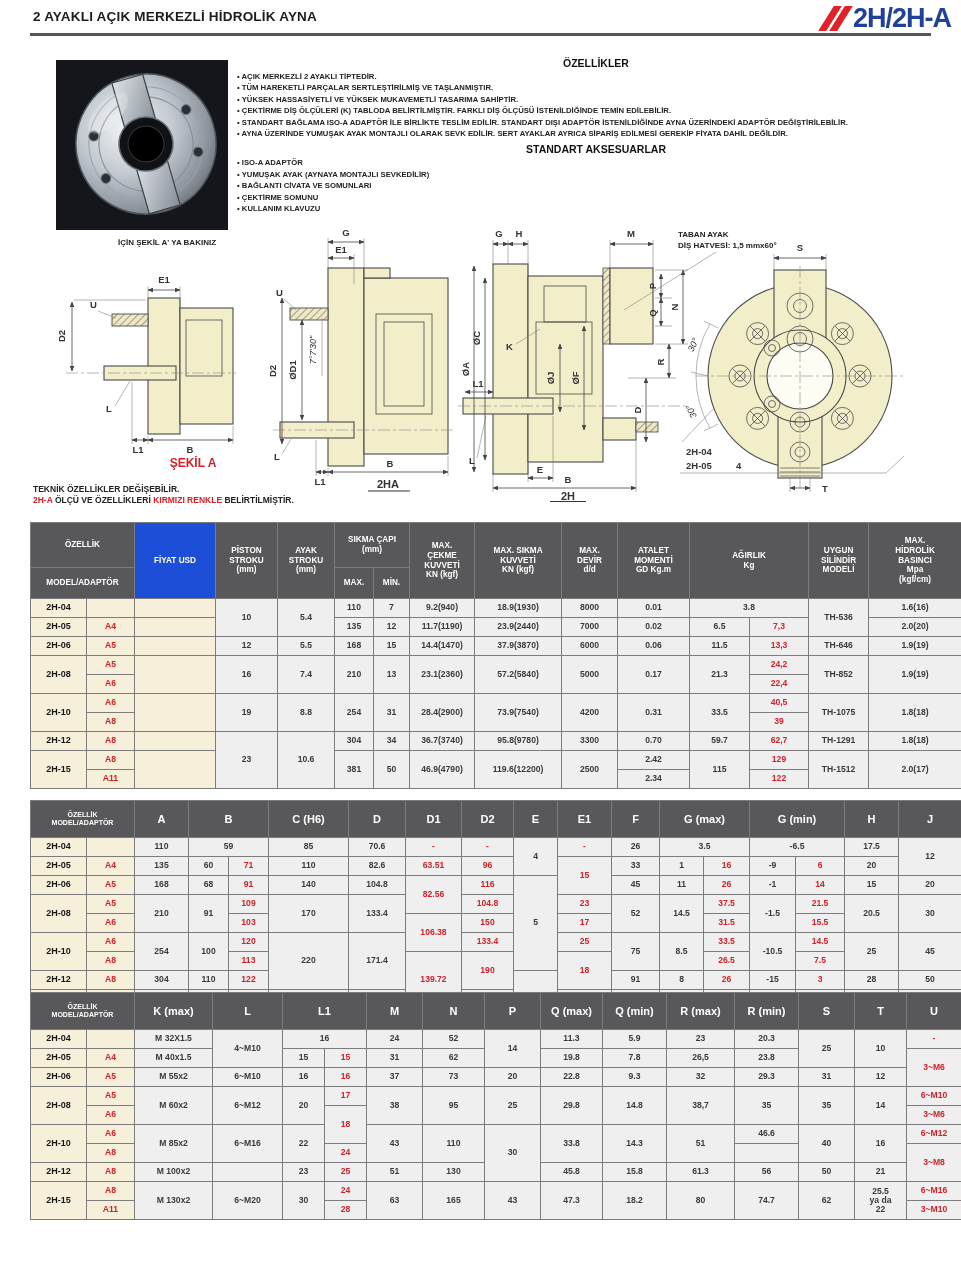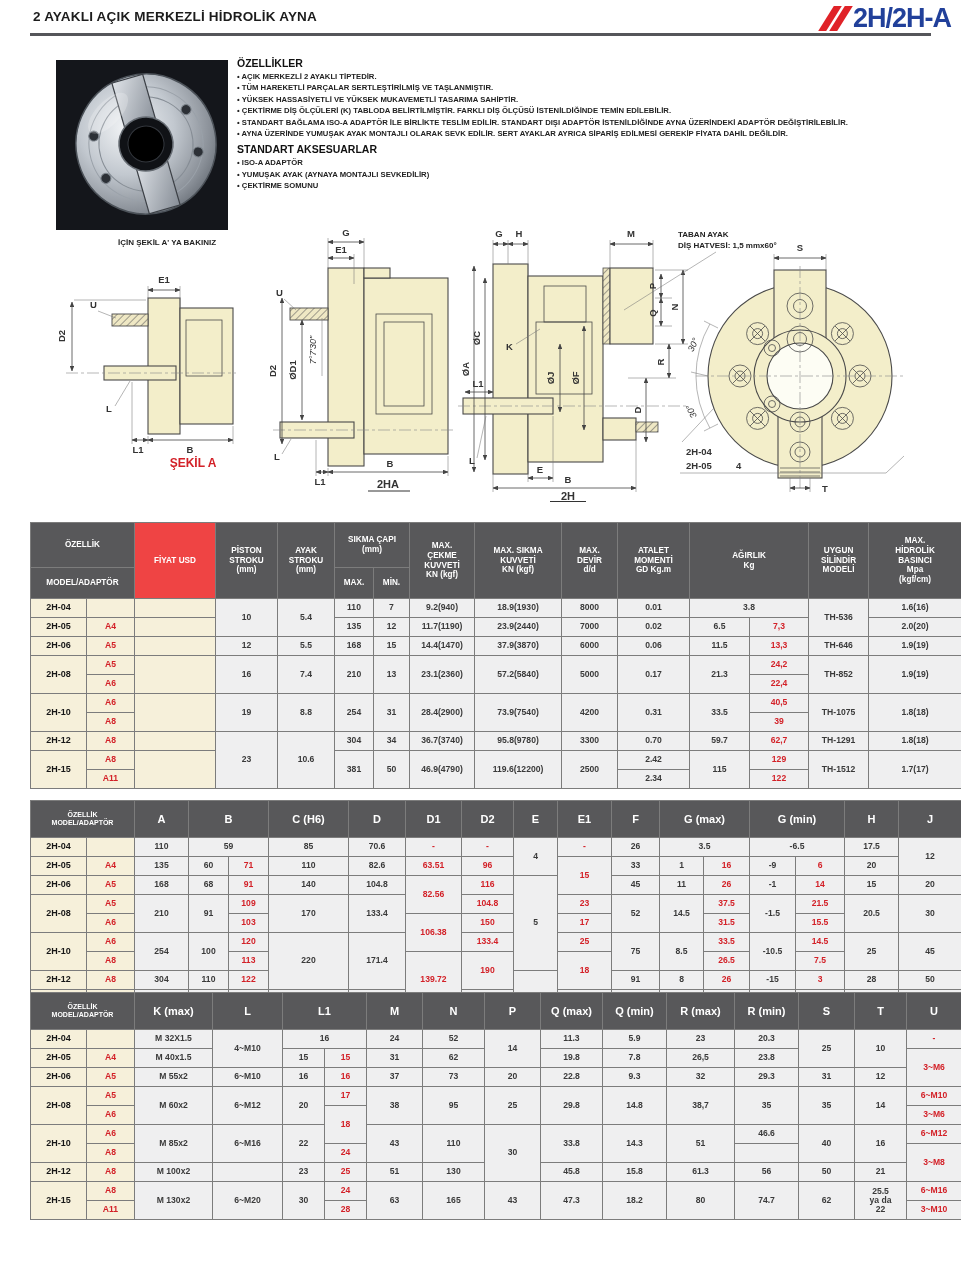--- a/index.html
+++ b/index.html
@@ -11,21 +11,21 @@
   .rule { position:absolute; left:30px; top:33px; width:901px; height:2.5px; background:#55565a; }
   .brand { position:absolute; right:10px; top:2px; display:flex; align-items:center; height:32px; }
   .slash { display:inline-block; width:8px; height:25px; background:#e02228; transform:skewX(-32deg); margin-right:3px; }
   .brand-text { font-size:27px; font-weight:bold; color:#21409a; letter-spacing:-1px; margin-left:5px; }
 
   
   .photo { position:absolute; left:56px; top:60px; width:172px; height:170px; }
 
   
   .features-col { position:absolute; left:237px; top:57px; width:718px; }
-  .features-col h3 { font-size:10.5px; font-weight:bold; color:#111; margin-bottom:2px; }
+  .features-col h3 { font-size:10.5px; font-weight:bold; color:#111; margin-bottom:2px;text-align:center; }
   .features-col ul { list-style:none; margin-bottom:4px; }
   .features-col li { font-size:7.7px; font-weight:bold; color:#222; line-height:11.4px; }
   .features-col li::before { content:"• "; }
 
   .model-note { position:absolute; left:62px; top:237px; width:210px; text-align:center; }
   .model-note ul { list-style:none; }
   .model-note li { font-size:12px; font-weight:bold; color:#222; line-height:16px; }
   .model-note .ref { font-size:8px; font-weight:bold; color:#222; margin-top:1px; }
 
   
@@ -44,21 +44,21 @@
   
   .notes { position:absolute; left:33px; top:484px; }
   .notes div { font-size:8.5px; font-weight:bold; color:#222; line-height:11px; }
   .red { color:#d32128; }
 
   
   table { border-collapse:collapse; table-layout:fixed; position:absolute; left:30px; width:931px; background:#fff; }
   #t1 { top:522px; } #t2 { top:800px; } #t3 { top:992px; }
   th, td { border:1px solid #7c7c7c; text-align:center; vertical-align:middle; padding:0; white-space:pre-line; overflow:hidden; }
   th { background:#58585a; color:#fff; font-size:8.2px; font-weight:bold; line-height:1.18; }
-  th.or { background:#ef4444; }
+  th.or { background:#1d4ed8; }
   #t1 thead tr:nth-child(1) { height:45px; }
   #t1 thead tr:nth-child(2) { height:31px; }
   #t2 thead tr, #t3 thead tr { height:37px; }
   #t2 th, #t3 th { font-size:11px; }
   #t2 th.sm, #t3 th.sm { font-size:7px; }
   td { background:#efeff0; font-size:8.6px; font-weight:bold; color:#3a3a3a; height:19px; line-height:1.05; }
   td.m { background:#f6f0da; color:#161616; font-size:9px; }
   td.a { background:#f6f0da; color:#d32128; font-size:8.6px; }
   td.f { background:#f6f0da; }
   td.r { color:#d32128; }
@@ -113,21 +113,23 @@
         <li>TÜM HAREKETLİ PARÇALAR SERTLEŞTİRİLMİŞ VE TAŞLANMIŞTIR.</li>
         <li>YÜKSEK HASSASİYETLİ VE YÜKSEK MUKAVEMETLİ TASARIMA SAHİPTİR.</li>
         <li>ÇEKTİRME DİŞ ÖLÇÜLERİ (K) TABLODA BELİRTİLMİŞTİR. FARKLI DİŞ ÖLÇÜSÜ İSTENİLDİĞİNDE TEMİN EDİLEBİLİR.</li>
         <li>STANDART BAĞLAMA ISO-A ADAPTÖR İLE BİRLİKTE TESLİM EDİLİR. STANDART DIŞI ADAPTÖR İSTENİLDİĞİNDE AYNA ÜZERİNDEKİ ADAPTÖR DEĞİŞTİRİLEBİLİR.</li>
         <li>AYNA ÜZERİNDE YUMUŞAK AYAK MONTAJLI OLARAK SEVK EDİLİR. SERT AYAKLAR AYRICA SİPARİŞ EDİLMESİ GEREKİP FİYATA DAHİL DEĞİLDİR.</li>
       </ul>
     <h3>STANDART AKSESUARLAR</h3>
     <ul>
         <li>ISO-A ADAPTÖR</li>
         <li>YUMUŞAK AYAK (AYNAYA MONTAJLI SEVKEDİLİR)</li>
+        <li>BAĞLANTI CİVATA VE SOMUNLARI</li>
         <li>ÇEKTİRME SOMUNU</li>
+        <li>KULLANIM KLAVUZU</li>
       </ul>
   </div>
 
   <div class="model-note">
     <div class="ref">İÇİN ŞEKİL A' YA BAKINIZ</div>
   </div>
 
   <svg class="diagrams" viewBox="0 0 932 276">
     <defs>
       <marker id="ar" markerWidth="7" markerHeight="6" refX="6.5" refY="3" orient="auto-start-reverse">
@@ -359,20 +361,24 @@
       <text class="lbs" transform="rotate(-115 666 184)" x="666" y="184" text-anchor="middle">30°</text>
       <line class="ext" x1="686" y1="182" x2="654" y2="216"></line>
       <text class="lb" x="658" y="229">2H-04</text>
       <text class="lb" x="658" y="243">2H-05</text>
       <text class="lb" x="708" y="243">4</text>
       <line class="ext" x1="652" y1="247" x2="858" y2="247"></line>
       <line class="ext" x1="858" y1="247" x2="876" y2="230"></line>
     </g>
   </svg>
 
+  <div class="notes">
+    <div>TEKNİK ÖZELLİKLER DEĞİŞEBİLİR.</div>
+    <div><span class="red">2H-A</span><span> ÖLÇÜ VE ÖZELLİKLERİ </span><span class="red">KIRMIZI RENKLE</span><span> BELİRTİLMİŞTİR.</span></div>
+  </div>
 
   <table id="t1">
     <colgroup>
       <col style="width:56px">
         <col style="width:48px">
         <col style="width:81px">
         <col style="width:62px">
         <col style="width:57px">
       <col style="width:39px">
         <col style="width:36px">
@@ -540,21 +546,21 @@
           <td rowspan="2" class="f"></td>
           <td rowspan="2">381</td>
           <td rowspan="2">50</td>
           <td rowspan="2">46.9(4790)</td>
           <td rowspan="2">119.6(12200)</td>
           <td rowspan="2">2500</td>
           <td>2.42</td>
           <td rowspan="2">115</td>
           <td class="r">129</td>
           <td rowspan="2">TH-1512</td>
-          <td rowspan="2">1.7(17)</td>
+          <td rowspan="2">2.0(17)</td>
         </tr>
         <tr>
           <td class="a">A11</td>
           <td>2.34</td>
           <td class="r">122</td>
         </tr>
       </tbody>
     </table>
 
   <table id="t2">

